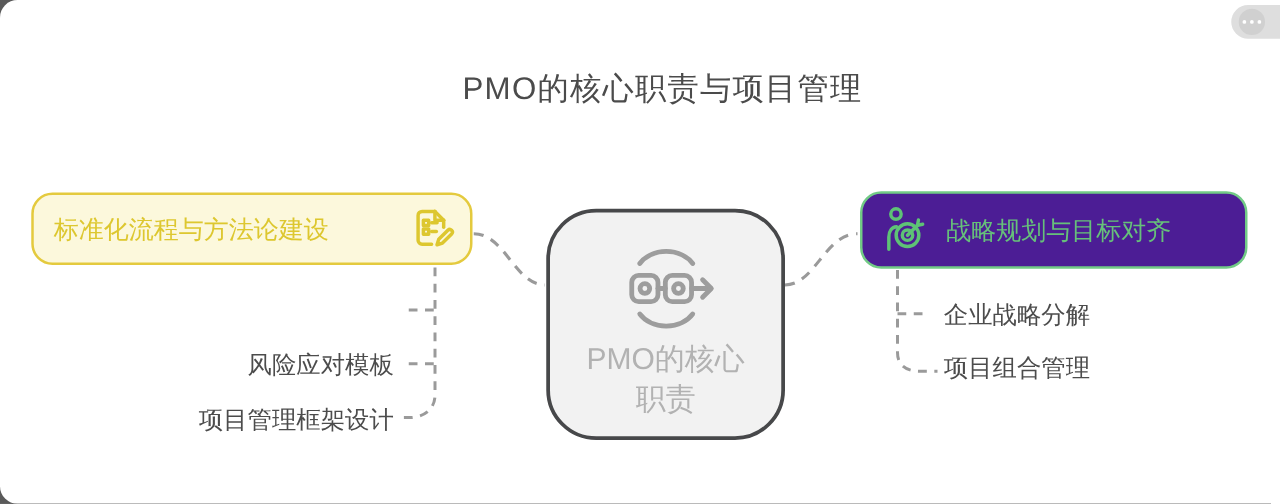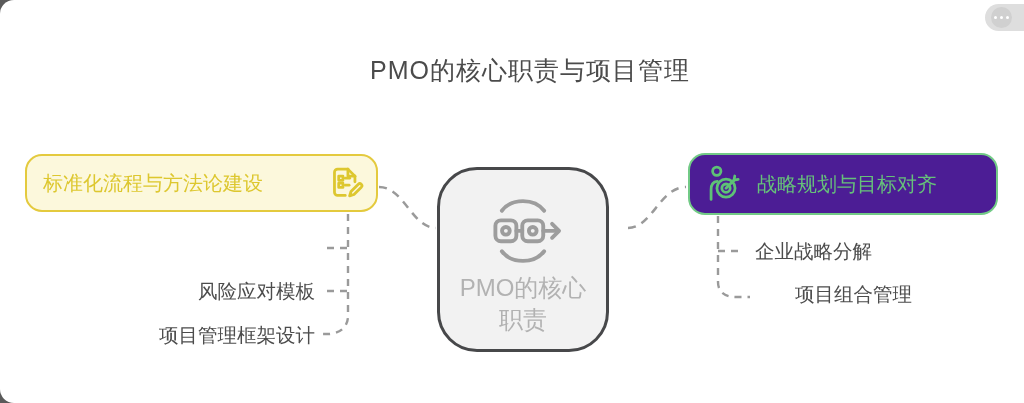--- a/index.html
+++ b/index.html
@@ -18,21 +18,21 @@
 
   .connector-layer{position:absolute;left:0;top:0;width:1024px;height:403px;z-index:1;pointer-events:none;}
 
   .node{position:absolute;box-sizing:border-box;display:flex;align-items:center;z-index:2;cursor:pointer;}
   .node-yellow{left:25px;top:154px;width:353px;height:58px;background:#fcf8dc;border:2.5px solid #e4ca3e;border-radius:17px;
     padding:0 12px 0 16px;justify-content:space-between;}
   .node-yellow .lbl{color:#ddc72f;font-size:20px;font-weight:500;white-space:nowrap;}
   .node-green{left:688px;top:153px;width:310px;height:62px;background:#4c1d95;border:2.5px solid #72ca86;border-radius:17px;
     padding:0 14px;justify-content:flex-start;gap:13px;}
   .node-green .lbl{color:#66c17a;font-size:20px;font-weight:500;white-space:nowrap;}
-  .node-center{left:437px;top:167px;width:172px;height:185px;background:#f2f2f2;border:3px solid #47484a;border-radius:40px;
+  .node-center{left:437px;top:167px;width:191px;height:185px;background:#f2f2f2;border:3px solid #47484a;border-radius:40px;
     flex-direction:column;align-items:center;justify-content:flex-start;padding-top:22px;}
   .node-center .lbl{width:145px;text-align:center;color:#b2b2b2;font-size:24px;line-height:1.32;font-weight:500;margin-top:2px;}
 
   .sub-item{position:absolute;font-size:19.5px;color:#4c4c4c;z-index:2;cursor:pointer;white-space:nowrap;}
   .sub-left{left:0;width:315px;text-align:right;}
   .sub-right{left:755px;text-align:left;}
 </style>
 </head>
 <body>
 
@@ -115,15 +115,15 @@
         <circle cx="14.3" cy="16.2" r="2.7"></circle>
         <path d="M14.3 16.2l5.2-5.2"></path>
         <path d="M19.5 11l.5-2.7"></path>
         <path d="M19.5 11l2.7-.5"></path>
       </svg>
     </span>
     <span class="lbl">战略规划与目标对齐</span>
   </div>
 
   <div class="sub-item sub-right" style="top:238px;">企业战略分解</div>
-  <div class="sub-item sub-right" style="top:281px;margin-left:40px;">项目组合管理</div>
+  <div class="sub-item sub-right" style="top:281px;">项目组合管理</div>
 
 </div>
 
 </body></html>

